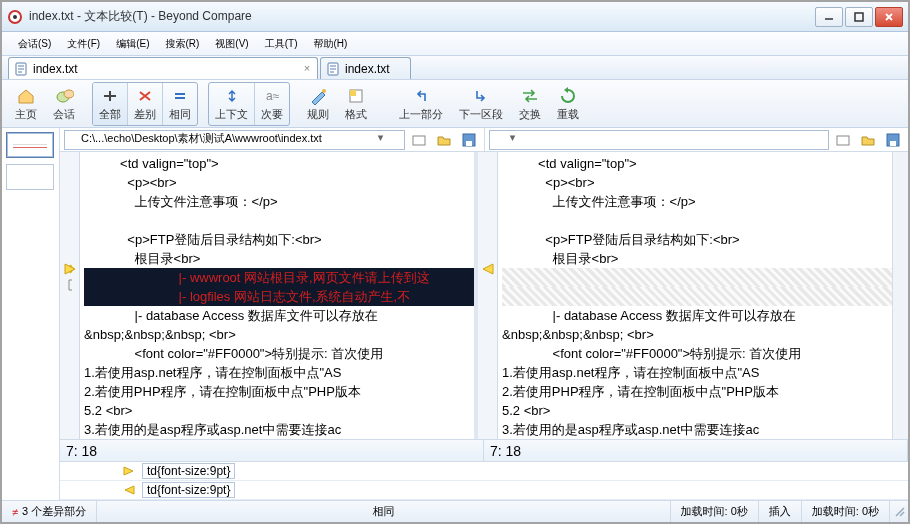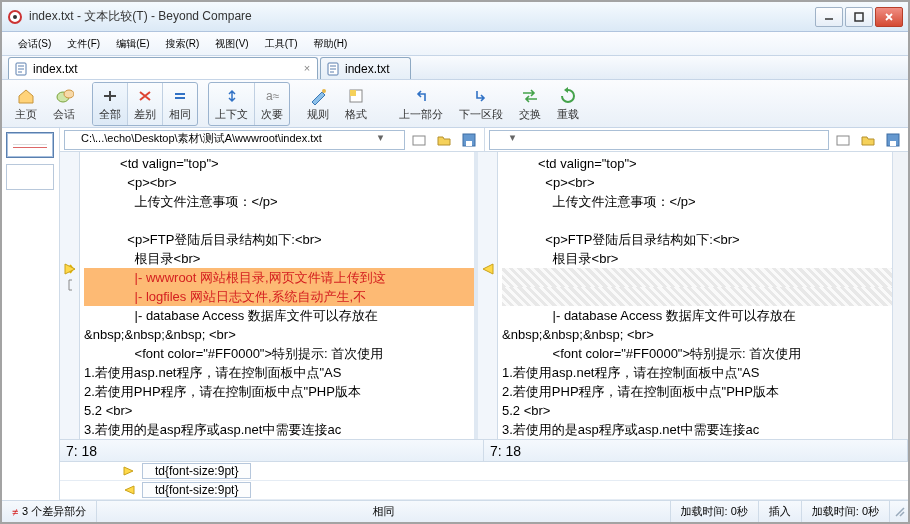--- a/index.html
+++ b/index.html
@@ -38,31 +38,31 @@
 .path-half { flex: 1; display: flex; align-items: center; padding: 0 4px; gap: 3px; }
 .path-half:first-child { border-right: 1px solid #cfdbe8;}
 .path-input { flex: 1; height: 20px; border: 1px solid #aabfd6; background: #fff; display: flex; padding: 0 16px; font-size: 11px; }
 .path-ddl { width:14px; color:#666; text-align:center;}
 .ibtn { width:22px; height:20px; display:flex; align-items:center; justify-content:center; border-radius:2px;}
 .content-row { flex: 1; display: flex; overflow: hidden;}
 .gutter { width: 20px; background: #f2f6fb; border-right: 1px solid #cfdbe8; display:flex; flex-direction:column; align-items:center; padding-top:110px; gap:2px;}
 .gutter svg { display:block;}
 .code-pane { flex: 1; overflow: hidden; font-family: "SimSun", monospace; font-size: 13px; line-height: 19px; padding: 2px 0 2px 4px; white-space: pre; position:relative;}
 .code-pane .line { height:19px; overflow:hidden; text-overflow:clip;}
-.code-pane .diff-bg { background:#fdba74;}
+.code-pane .diff-bg { background:#0f172a;padding-left:44px;}
 .code-pane .diff-text { color:#d41f1f;}
 .code-pane .hatch { background:repeating-linear-gradient(45deg,#e8e8e8 0 3px,#fafafa 3px 6px);}
 .scrollbar-v { width:16px; background:#f0f3f7; border-left:1px solid #d3deeb;}
 .pane-divider { width: 4px; background: #dfe8f2; cursor:col-resize;}
 .status-cursor { height: 22px; background: linear-gradient(#f5f9fd,#e8f0f9); border-top:1px solid #cfdbe8; display:flex; font-size:14px;text-align:center;}
 .status-cursor > div { flex:1; padding:0 6px; border-right:1px solid #cfdbe8; display:flex; align-items:center;}
 .bottom-lines { border-top:1px solid #cfdbe8; background:#fff;}
 .bot-line { height:19px; display:flex; align-items:center; font-family:"SimSun",monospace; font-size:12px; padding:0 0 0 60px; border-bottom:1px solid #e5ecf4;}
 .bot-arrow { width:18px; display:inline-flex; align-items:center; justify-content:center; margin-right:4px;}
-.bot-text { border:1px solid #b6c7dc; background:#fcfdfe; padding:0 12px; height:16px; display:inline-flex; align-items:center;}
+.bot-text { border:1px solid #b6c7dc; background:#fcfdfe; padding:0 4px; height:16px; display:inline-flex; align-items:center;}
 .statusbar { height: 22px; background: linear-gradient(#f6f9fd,#e7eff8); border-top:1px solid #cfdbe8; display:flex; align-items:center; font-size:11px;}
 .status-seg { padding:0 10px; border-right:1px solid #cfdbe8; height:100%; display:flex; align-items:center; gap:4px;}
 .status-seg.flex { flex:1; justify-content:center;}
 .red { color:#d41f1f;}
 .resize-grip { width:18px; display:flex; align-items:flex-end; justify-content:flex-end; padding:2px;}
 </style>
 </head>
 <body>
 
 <div class="window">

